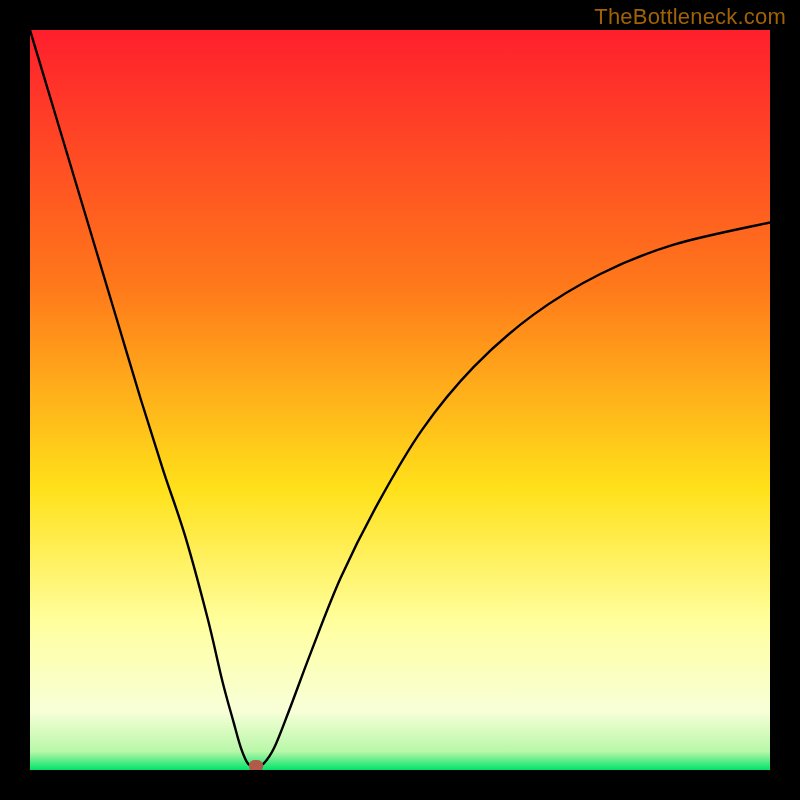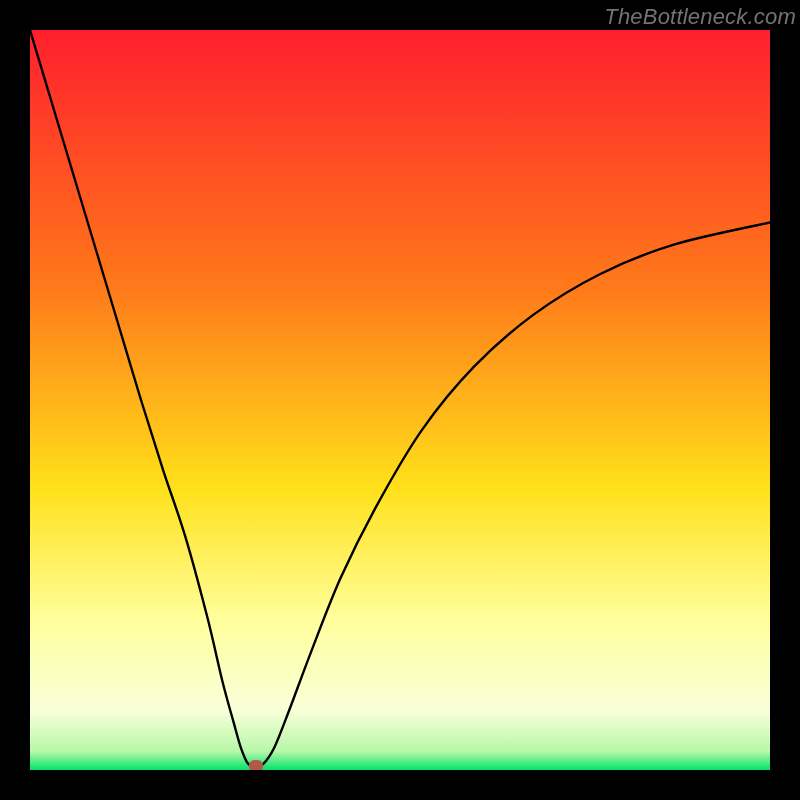--- a/index.html
+++ b/index.html
@@ -37,27 +37,26 @@
     position: absolute;
     left: 0; top: 0; width: 100%; height: 100%;
   }
   .curve-svg {
     position: absolute;
     left: 0; top: 0; width: 100%; height: 100%;
   }
   .watermark {
     position: absolute;
     top: 4px;
-    right: 4px;
+    right: 14px;
     font-size: 22px;
     font-weight: 500;
-    color: #737373;
+    color: #a16207;
     letter-spacing: 0.2px;
     user-select: none;
-    font-style: italic;
   }
   .marker {
     position: absolute;
     width: 14px;
     height: 12px;
     border-radius: 6px / 5px;
     background: #b25a4a;
     transform: translate(-50%, -50%);
   }
 </style>

